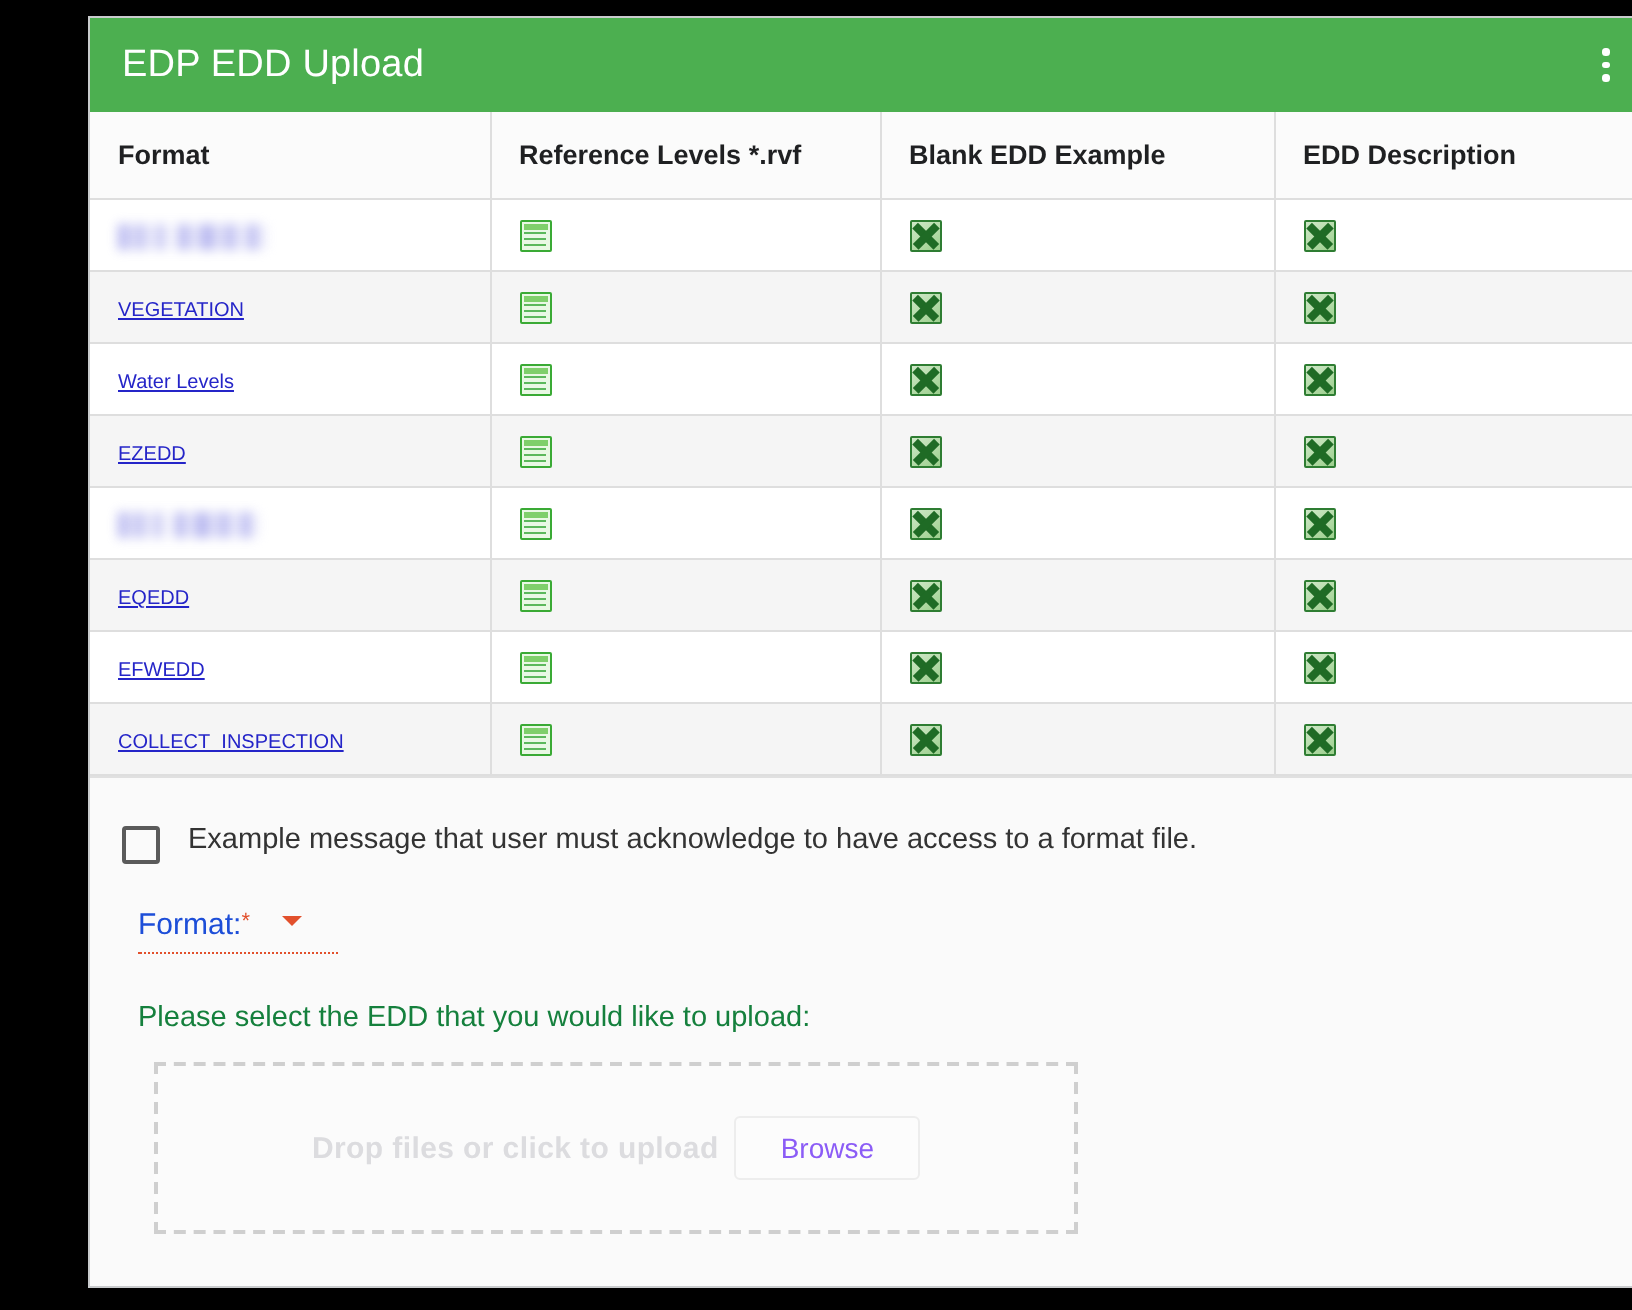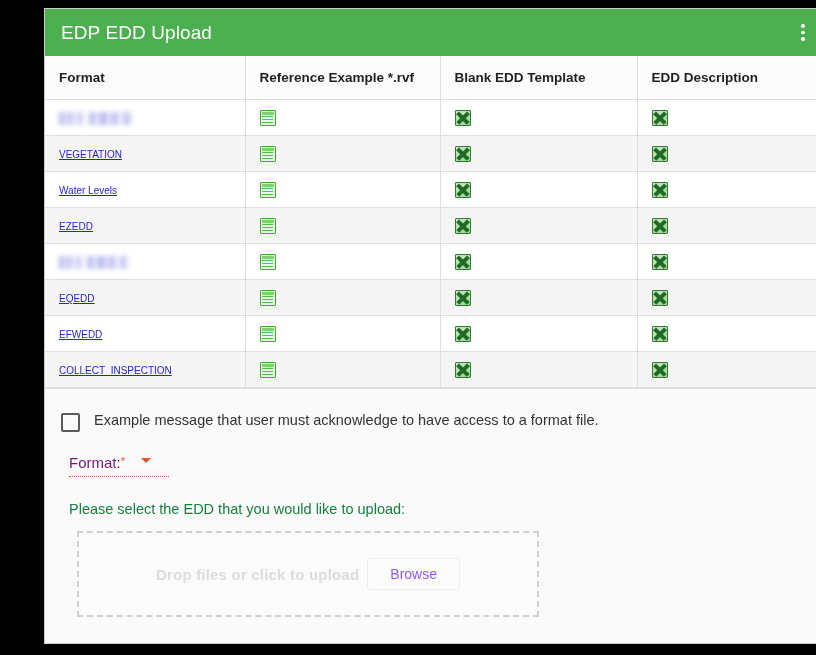--- a/index.html
+++ b/index.html
@@ -216,21 +216,21 @@
     gap: 0;
     position: relative;
     margin: 0 0 0 8px;
     padding-bottom: 5px;
     border-bottom: 1.5px dotted #e2502c;
     width: 100px;
     cursor: pointer;
   }
   .format-label {
     font-size: 15px;
-    color: #701a75;
+    color: #1d4ed8;
     white-space: nowrap;
   }
   .format-star {
     font-size: 11px;
     color: #e2502c;
     vertical-align: super;
     position: relative;
     top: -3px;
   }
   .caret {
@@ -300,22 +300,22 @@
       <table class="grid">
         <colgroup>
           <col class="c1">
             <col class="c2">
             <col class="c3">
             <col class="c4">
         </colgroup>
         <thead>
           <tr>
             <th>Format</th>
-            <th>Reference Example *.rvf</th>
-            <th>Blank EDD Template</th>
+            <th>Reference Levels *.rvf</th>
+            <th>Blank EDD Example</th>
             <th>EDD Description</th>
           </tr>
         </thead>
         <tbody id="tbody">
             <tr>
               <td><span class="redacted"></span></td>
               <td><span class="icon-sheet"></span></td>
               <td><span class="icon-xls"></span></td>
               <td><span class="icon-xls"></span></td>
             </tr>

